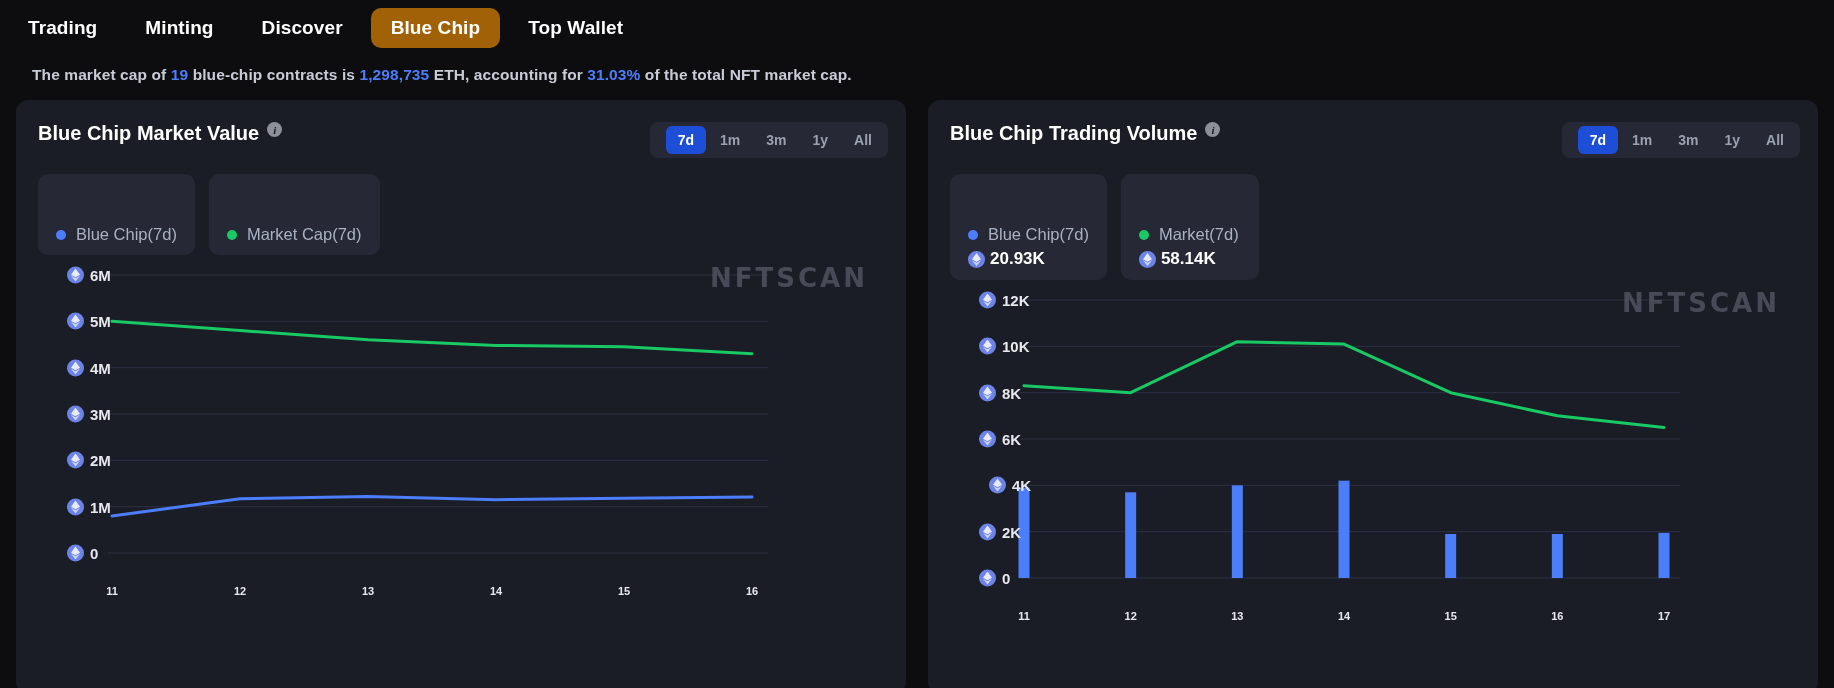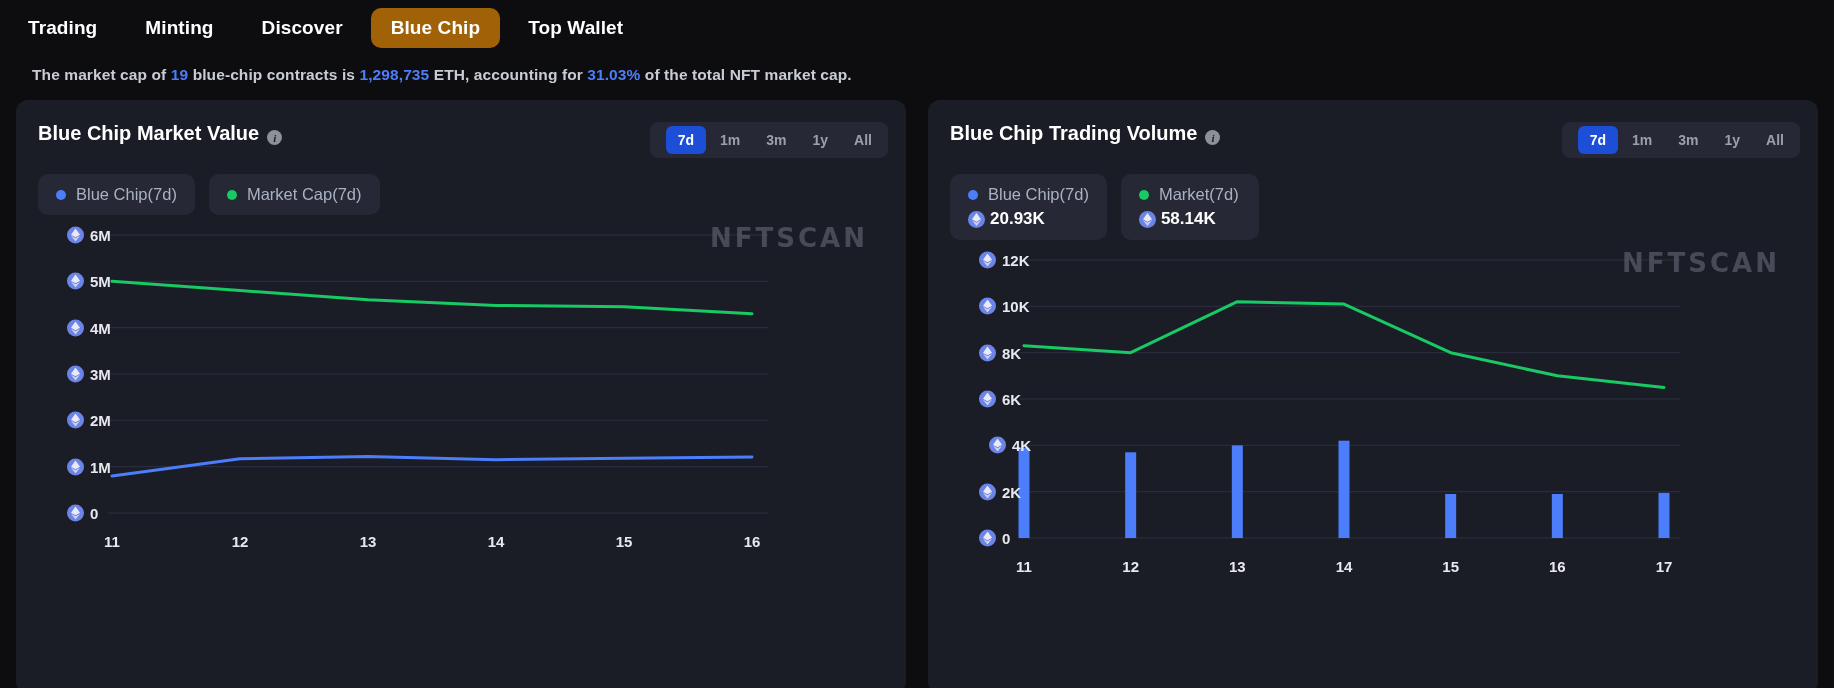--- a/index.html
+++ b/index.html
@@ -40,21 +40,21 @@
     flex: 1 1 0; background: #1b1d26; border-radius: 12px;
     height: 594px; position: relative; overflow: hidden;
   }
 
   .card-head {
     display: flex; align-items: flex-start; justify-content: space-between;
     padding: 22px 18px 0 22px;
   }
   .card-title {
     font-size: 20px; font-weight: bold; color: #ffffff;
-    display: flex; align-items: flex-end; gap: 8px;
+    display: flex; align-items: flex-start; gap: 8px;
   }
   .info-icon {
     width: 15px; height: 15px; border-radius: 50%;
     background: #8d8f99; color: #1b1d26;
     font-size: 11px; font-weight: bold; font-style: italic;
     display: inline-flex; align-items: center; justify-content: center;
     font-family: "Liberation Serif", serif;
   }
 
   .range-group {
@@ -66,21 +66,21 @@
     padding: 6px 12px; border-radius: 6px; min-width: 38px; text-align: center;
   }
   .range-btn.active { background: #1d4ed8; color: #ffffff; margin-left: 12px; }
 
   
   .legends { display: flex; gap: 14px; padding: 16px 0 0 22px; }
   .chip {
     background: #262935; border-radius: 10px;
     padding: 11px 18px; min-width: 138px;
   }
-  .chip-row { display: flex; align-items: center; gap: 10px; }
+  .chip-row { display: flex; align-items: center; gap: 10px; margin-top: 40px; }
   .dot { width: 10px; height: 10px; border-radius: 50%; flex: none; }
   .chip-label { font-size: 16.5px; color: #aab1c2; white-space: nowrap; }
   .chip-value {
     display: flex; align-items: center; gap: 5px;
     margin-top: 5px; font-size: 17px; font-weight: bold; color: #ffffff;
   }
 
   
   .eth {
     width: 17px; height: 17px; border-radius: 50%;
@@ -99,21 +99,21 @@
   }
   .ylabels { position: absolute; left: 0; top: 0; }
   .ytick {
     position: absolute; display: flex; align-items: center; gap: 6px;
     transform: translateY(-50%);
     font-size: 15px; color: #e8e9ee; font-weight: bold; white-space: nowrap; padding-left: 13px;
   }
   .xlabels { position: absolute; left: 0; }
   .xtick {
     position: absolute; transform: translateX(-50%);
-    font-size: 15px; color: #e8e9ee; font-weight: bold;
+    font-size: 11px; color: #e8e9ee; font-weight: bold; margin-top: 12px;
   }
   svg.chart { display: block; }
 </style>
 </head>
 <body>
 
 <div class="page">
 
   <div class="nav">
     <div class="nav-item"><span>Trading</span></div>

